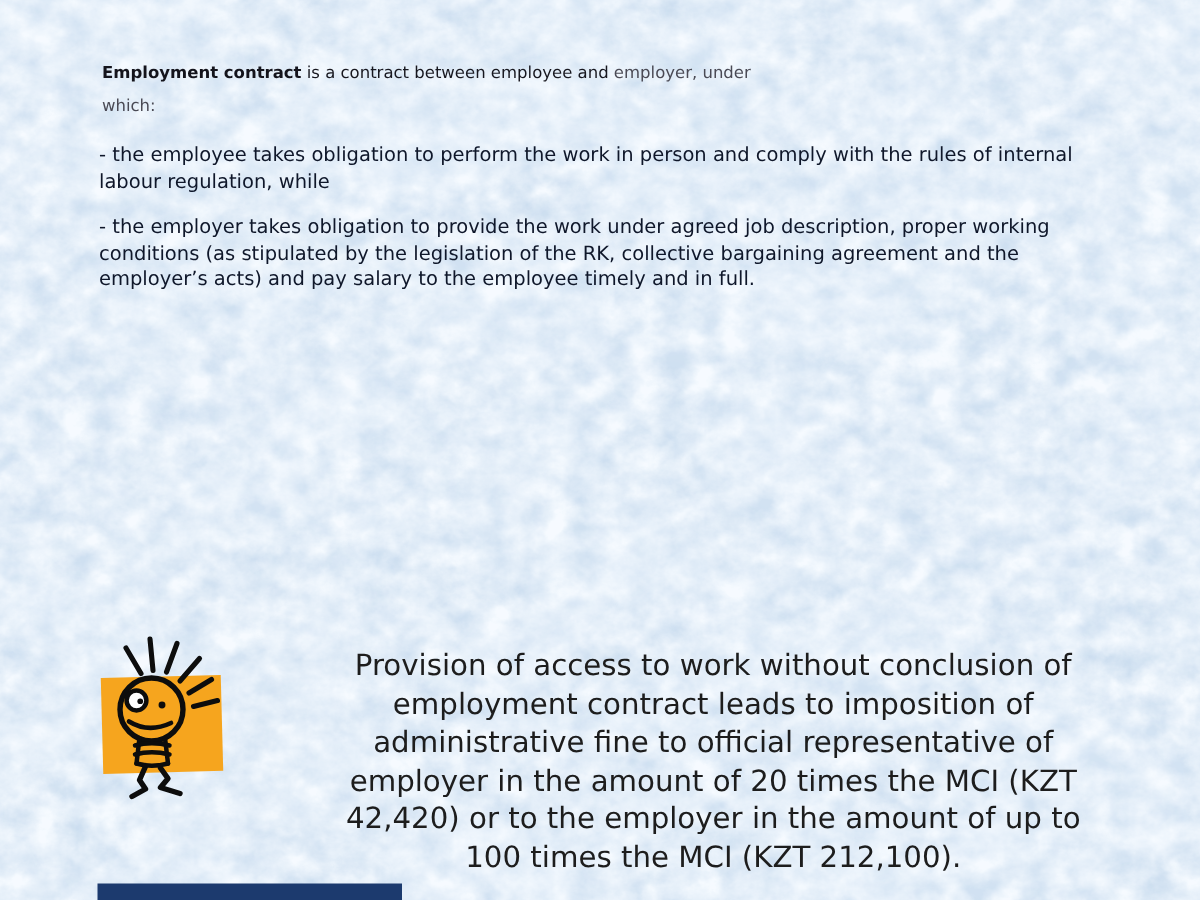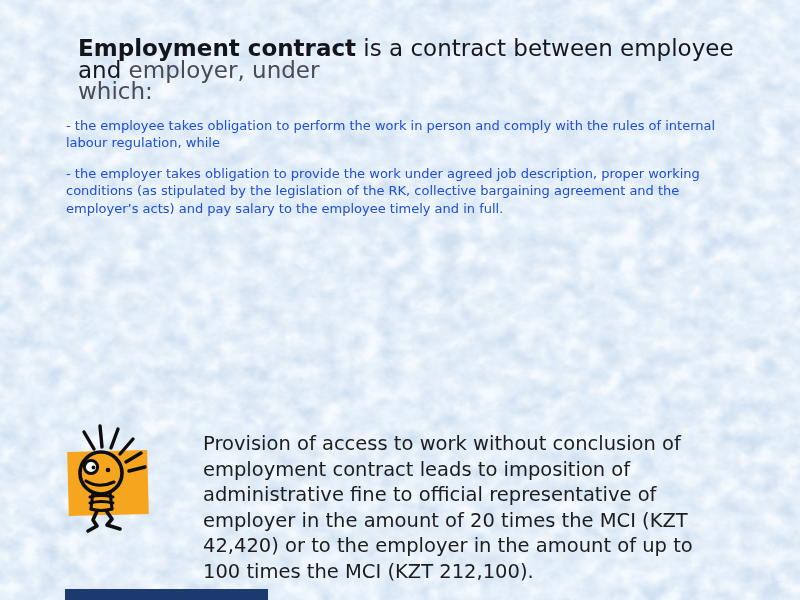--- a/index.html
+++ b/index.html
@@ -11,35 +11,36 @@
   .slide{
     position:relative;width:800px;height:600px;overflow:hidden;
   }
   .texture{
     position:absolute;left:0;top:0;width:800px;height:600px;z-index:0;
   }
   .intro{
     position:absolute;left:66px;top:38px;width:700px;z-index:2;
   }
   .heading{
-    margin:0 0 14px 12px;
-    font-size:23px;line-height:21.5px;color:#17171f;
+    margin:0 0 14px 2px;
+    font-size:11px;line-height:21.5px;color:#17171f;
     white-space:pre-line;
   }
   .heading .h-bold{font-weight:bold;color:#14141c;}
   .heading .h-tail{color:#4a4a55;}
   .body-p{
     margin:0 0 13px 0;
-    font-size:13px;line-height:17.5px;color:#1d4ed8;
+    font-size:13px;line-height:17.5px;color:#0f172a;
     white-space:pre-line;
   }
   .note-text{
     position:absolute;left:203px;top:431px;width:545px;z-index:2;
     font-size:19.5px;line-height:25.6px;color:#1d1d1d;
     white-space:pre-line;
+    text-align:center;
   }
   .bulb{
     position:absolute;left:56px;top:419px;width:114px;height:128px;z-index:2;
   }
   .footer-bar{
     position:absolute;left:65px;bottom:0;width:203px;height:11px;z-index:3;
   }
 </style>
 </head>
 <body>

